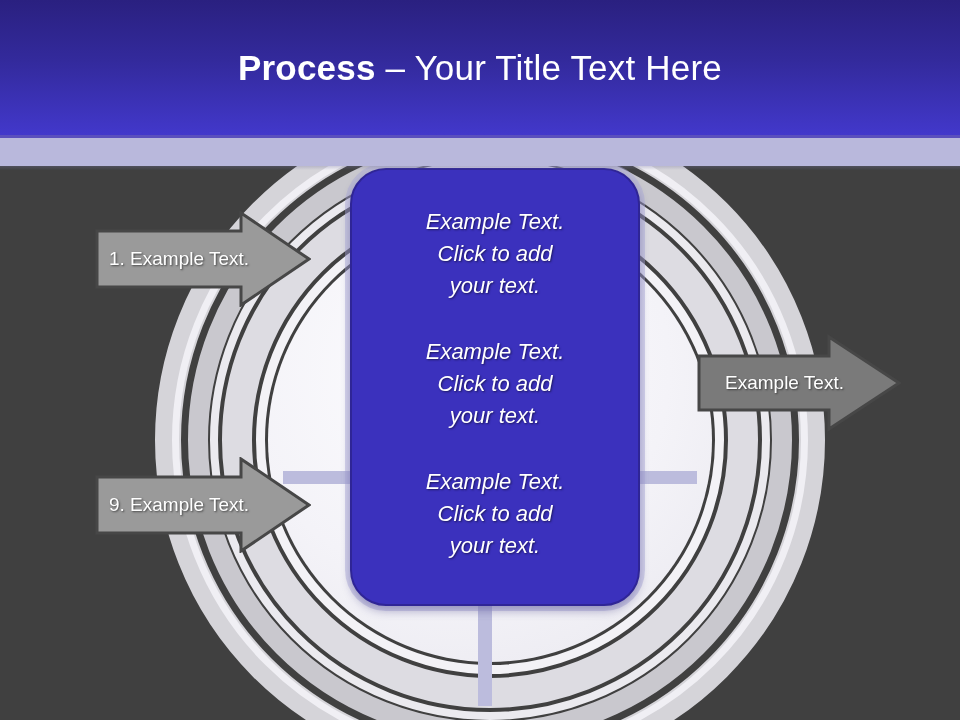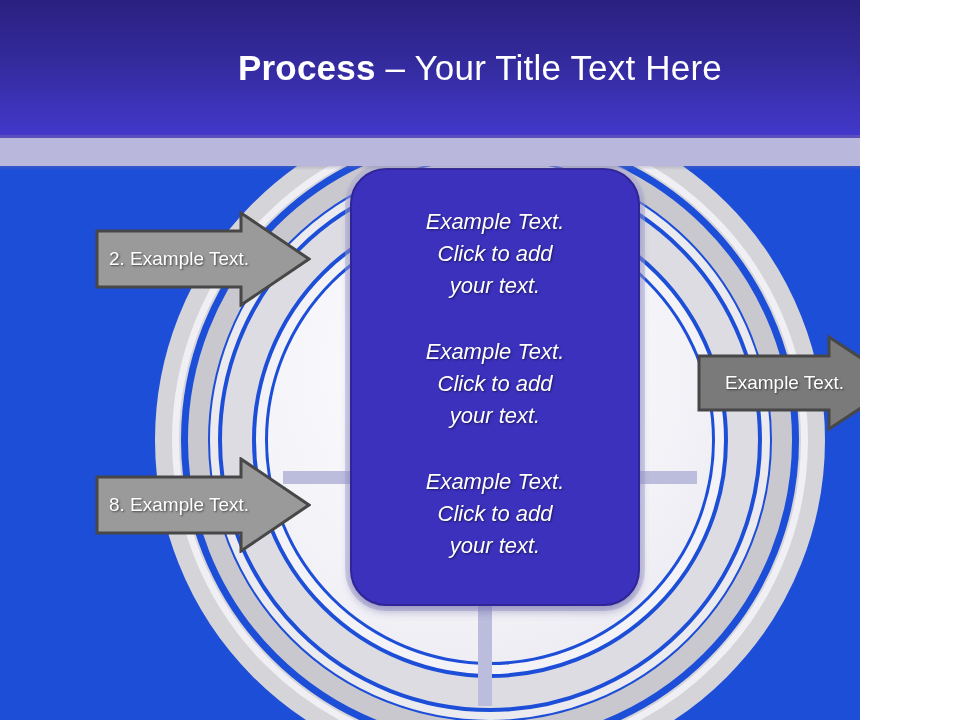--- a/index.html
+++ b/index.html
@@ -2,24 +2,24 @@
 <html><head>
 <meta charset="utf-8">
 <style>
   html, body {
     margin: 0;
     padding: 0;
     background: #ffffff;
   }
   #slide {
     position: relative;
-    width: 860px;
+    width: 960px;
     height: 720px;
     overflow: hidden;
-    background: #1d4ed8;
+    background: #404040;
     font-family: "Liberation Sans", sans-serif;
   }
 
   
   .header-band {
     position: absolute;
     left: 0; top: 0;
     width: 960px;
     height: 135px;
     background: linear-gradient(to bottom, #2a2080 0%, #332a9c 45%, #4238cb 100%);
@@ -193,29 +193,29 @@
     </div>
   </div>
   <div class="header-underline"></div>
   <div class="header-strip"></div>
   <div class="header-strip-shadow"></div>
 
   <div class="arrow arrow-1">
     <svg width="216" height="96" viewBox="0 0 216 96">
       <polygon points="2,20 146,20 146,2 214,48 146,94 146,76 2,76" fill="#9a9a9a" stroke="#474747" stroke-width="3" stroke-linejoin="miter"></polygon>
     </svg>
-    <span class="arrow-label">2. Example Text.</span>
+    <span class="arrow-label">1. Example Text.</span>
   </div>
 
 
   <div class="arrow arrow-3">
     <svg width="216" height="96" viewBox="0 0 216 96">
       <polygon points="2,20 146,20 146,2 214,48 146,94 146,76 2,76" fill="#9a9a9a" stroke="#474747" stroke-width="3" stroke-linejoin="miter"></polygon>
     </svg>
-    <span class="arrow-label">8. Example Text.</span>
+    <span class="arrow-label">9. Example Text.</span>
   </div>
 
   <div class="center-panel">
     <div class="panel-block">
       <div>Example Text.</div>
       <div>Click  to add</div>
       <div>your text.</div>
     </div>
     <div class="panel-gap"></div>
     <div class="panel-block">

